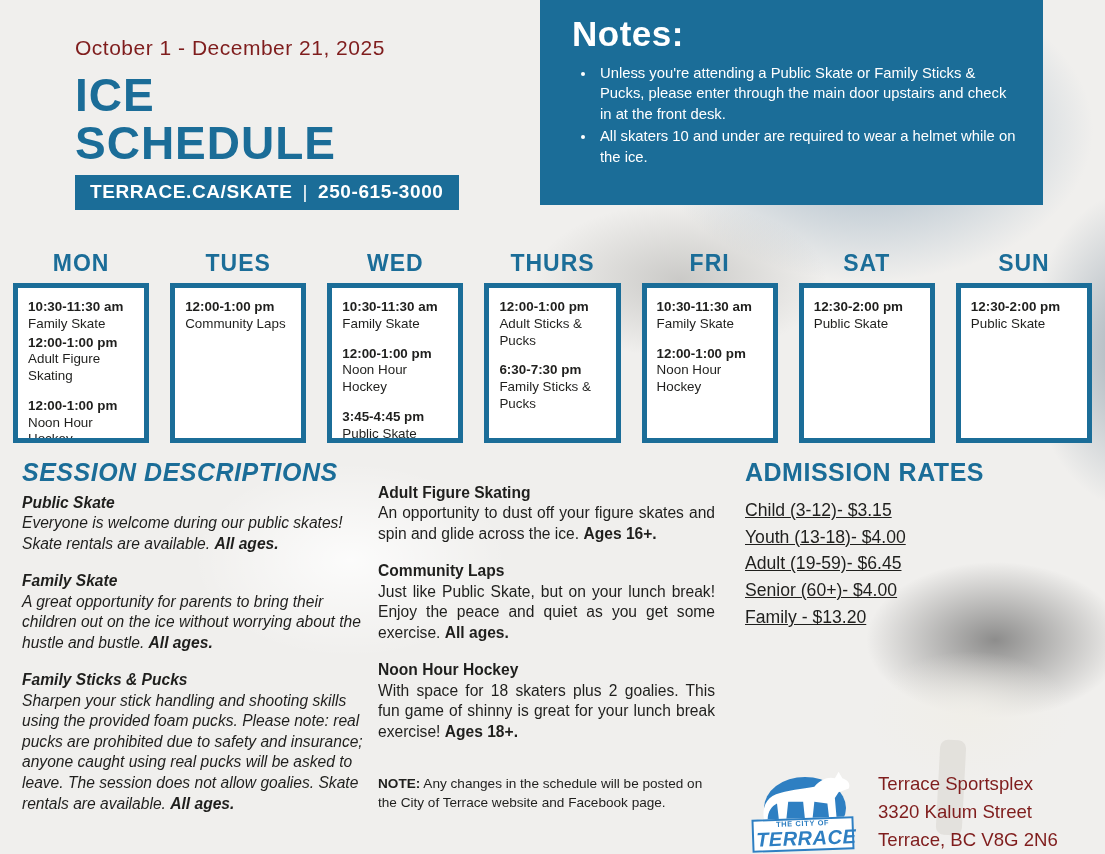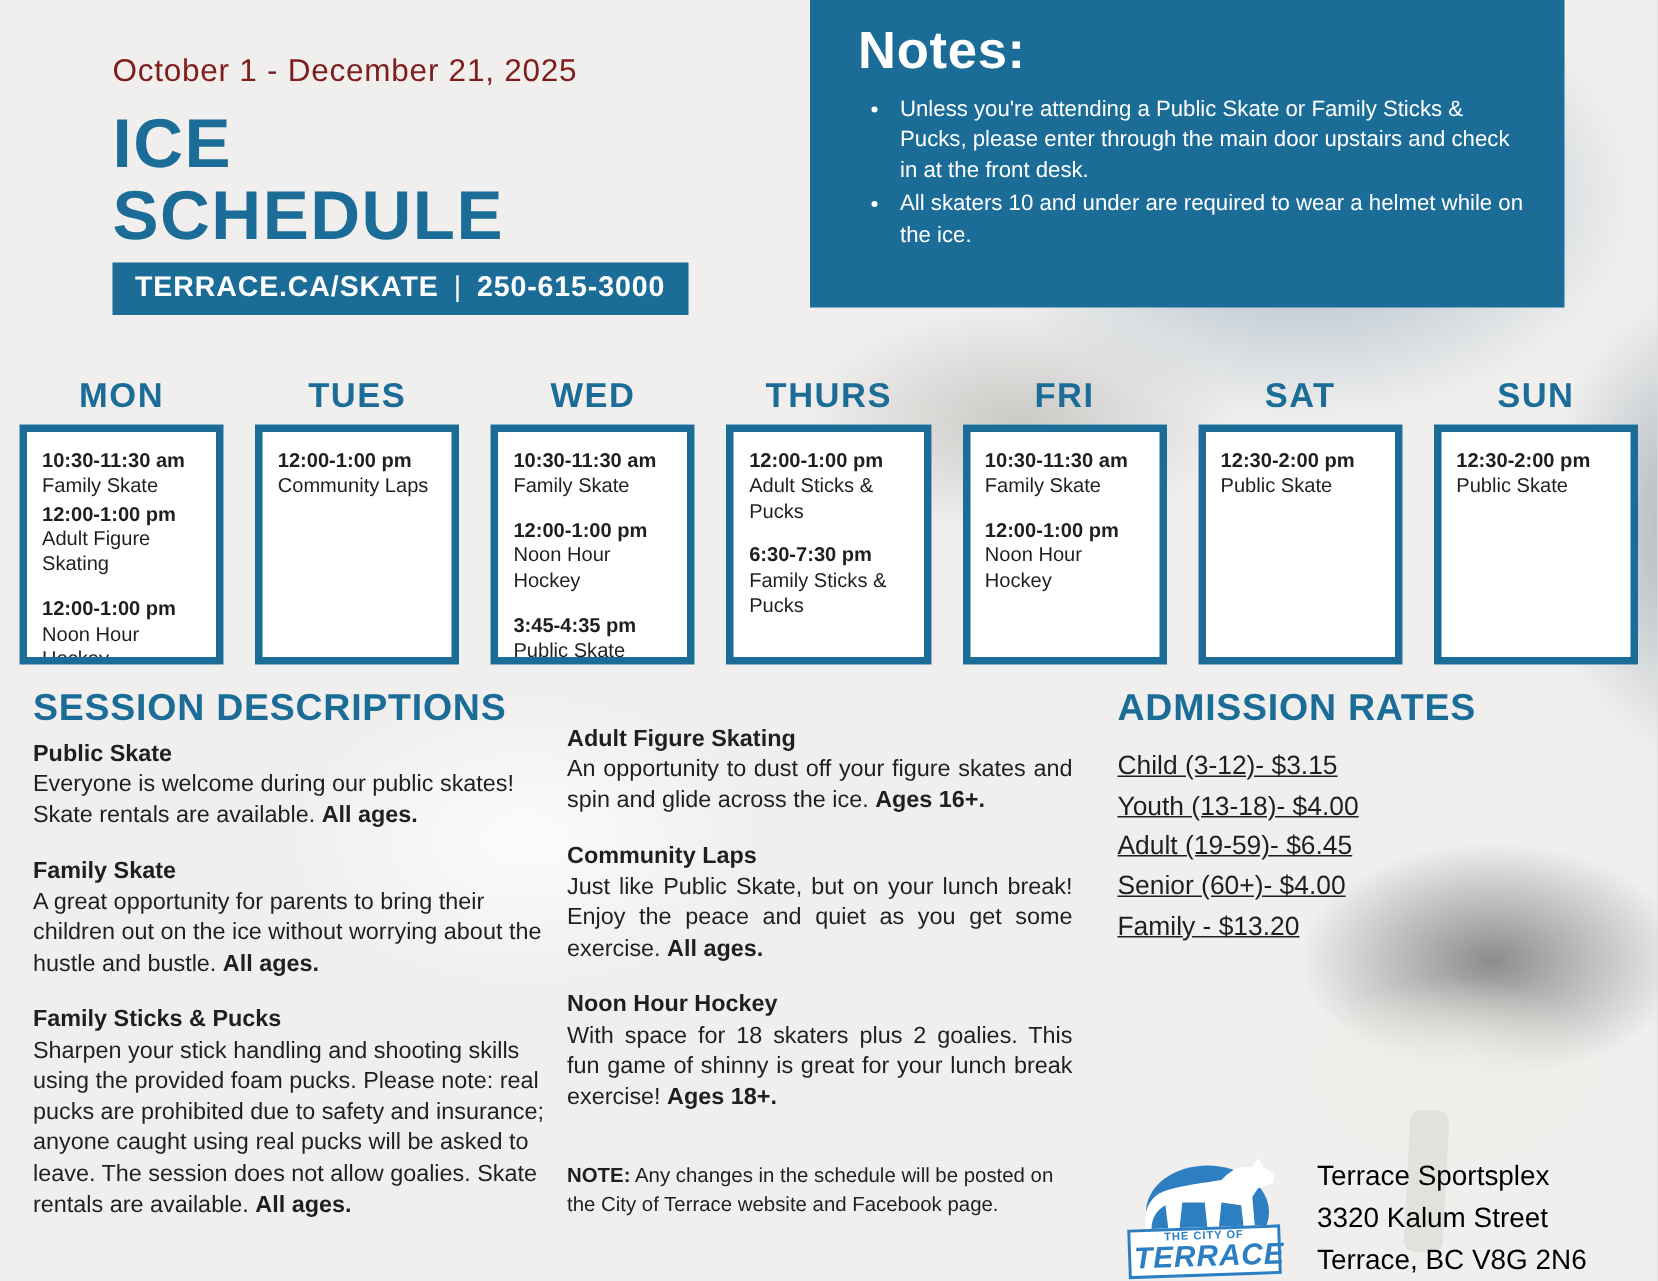--- a/index.html
+++ b/index.html
@@ -55,21 +55,21 @@
     letter-spacing:1px;margin-bottom:6px;}
   .day-box{background:#fff;border:5px solid var(--teal);height:160px;
     padding:9px 6px 6px 10px;overflow:hidden;}
   .session{font-size:13.4px;line-height:1.25;margin-top:2px;}
   .session.gapped{margin-top:13px;}
   .session .time{font-weight:bold;display:block;}
   .session .activity{display:block;}
 
   
   .section-title{color:var(--teal);font-weight:bold;font-size:25px;letter-spacing:0.5px;}
-  .col1{position:absolute;left:22px;top:458px;width:348px;z-index:1;}
+  .col1{position:absolute;left:22px;top:458px;width:348px;z-index:1;font-style:italic;}
   .col2{position:absolute;left:378px;top:483px;width:337px;z-index:1;}
   .col3{position:absolute;left:745px;top:458px;width:355px;z-index:1;}
   .desc-block{margin-bottom:17px;}
   .desc-name{font-weight:bold;font-size:15.6px;line-height:1.3;}
   .desc-body{font-size:15.6px;line-height:1.32;}
   .col1 .desc-block:first-of-type{margin-top:6px;}
   .col2 .desc-body{text-align:justify;}
   .note-para{margin-top:32px;font-size:13.6px;line-height:1.4;}
   .note-label{font-weight:bold;}
   .rates-list{margin-top:10px;font-size:17.6px;line-height:1.52;text-decoration:underline;}
@@ -81,21 +81,21 @@
   .logo-circle{position:absolute;left:12px;top:4px;width:82px;height:62px;
     border-radius:50%;background:var(--logo-blue);}
   .logo-bear{position:absolute;left:0;top:-4px;width:106px;height:56px;}
   .logo-banner{position:absolute;left:0;right:4px;bottom:0;background:#fff;
     border:2px solid var(--logo-blue);text-align:center;padding:0 2px 1px 2px;
     transform:rotate(-2deg);}
   .logo-top-text{font-size:7.5px;color:var(--logo-blue);font-weight:bold;
     letter-spacing:0.6px;line-height:1.1;}
   .logo-name{font-size:20px;color:var(--logo-blue);font-weight:bold;font-style:italic;
     letter-spacing:0.5px;line-height:1;}
-  .address{font-size:18.6px;line-height:1.5;color:#000000;}
+  .address{font-size:18.6px;line-height:1.5;color:#7f1d1d;}
 </style>
 </head>
 <body>
 
 <div class="poster">
 
   <div class="bg-shape bg-skate-blue"></div>
   <div class="bg-shape bg-skate-blue2"></div>
   <div class="bg-shape bg-gray-center"></div>
   <div class="bg-shape bg-stick-left"></div>
@@ -152,21 +152,21 @@
         <div class="day-box">
           <div class="session">
             <span class="time">10:30-11:30 am</span>
             <span class="activity">Family Skate</span>
           </div>
           <div class="session gapped">
             <span class="time">12:00-1:00 pm</span>
             <span class="activity">Noon Hour Hockey</span>
           </div>
           <div class="session gapped">
-            <span class="time">3:45-4:35 pm</span>
+            <span class="time">3:45-4:45 pm</span>
             <span class="activity">Public Skate</span>
           </div>
         </div>
       </div>
       <div class="day-col">
         <div class="day-label">THURS</div>
         <div class="day-box">
           <div class="session">
             <span class="time">12:00-1:00 pm</span>
             <span class="activity">Adult Sticks &amp; Pucks</span>

